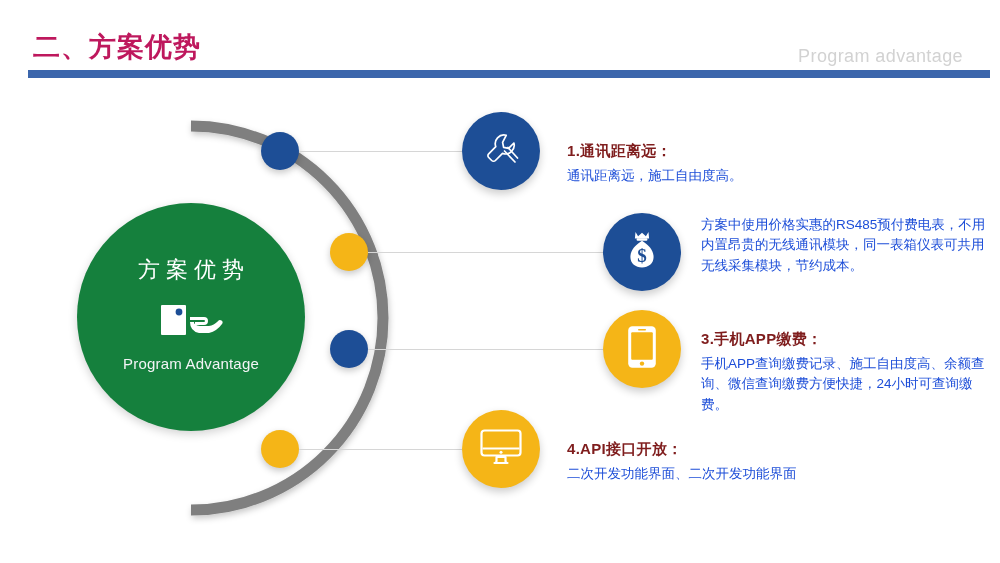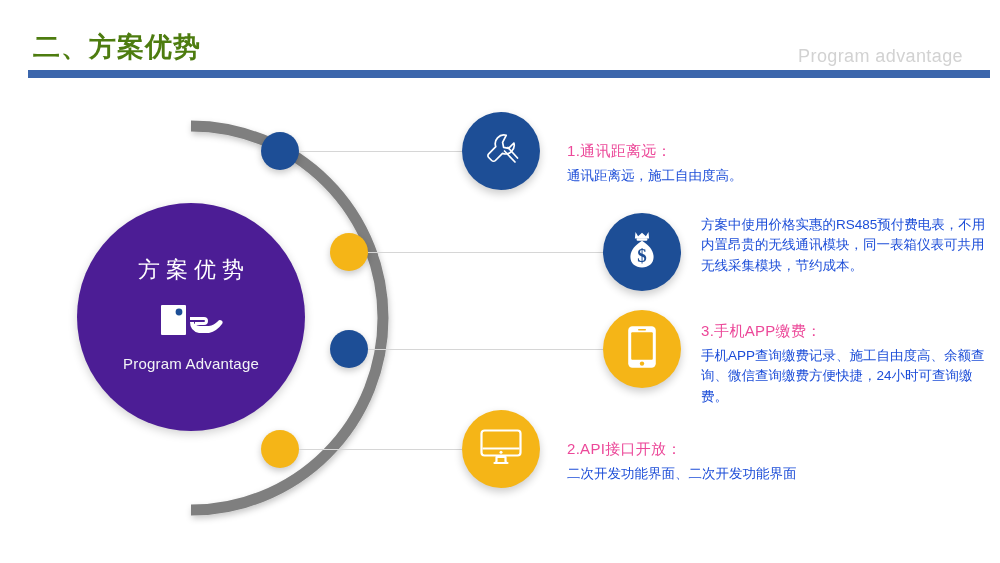--- a/index.html
+++ b/index.html
@@ -21,21 +21,21 @@
     left: 0; top: 0;
     width: 1000px; height: 90px;
   }
   #page-title {
     position: absolute;
     left: 33px;
     top: 34px;
     font-size: 27px;
     font-weight: bold;
     letter-spacing: 1px;
-    color: #4d7c0f;
+    color: #be185d;
     white-space: nowrap;
     line-height: 1;
   }
   #header-subtitle {
     position: absolute;
     right: 37px;
     top: 46px;
     font-size: 18px;
     color: #d2d2d2;
     letter-spacing: .4px;
@@ -65,21 +65,21 @@
   }
 
   
   #hub {
     position: absolute;
     left: 77px;
     top: 113px;
     width: 228px;
     height: 228px;
     border-radius: 50%;
-    background: #4c1d95;
+    background: #15803d;
     box-shadow: 0 3px 10px rgba(0,0,0,.18);
     text-align: center;
     color: #ffffff;
   }
   #hub-title {
     margin-top: 52px;
     font-size: 22px;
     letter-spacing: 6px;
     padding-left: 6px;
     font-weight: 400;
@@ -127,22 +127,22 @@
     align-items: center;
     justify-content: center;
   }
   .icon-bubble.blue   { background: #1d4e96; }
   .icon-bubble.yellow { background: #f5b517; }
 
   
   .item-text { position: absolute; }
   .item-title {
     font-size: 15px;
-    font-weight: normal;
-    color: #ec4899;
+    font-weight: bold;
+    color: #7f1d1d;
     letter-spacing: .3px;
     white-space: nowrap;
     margin: 0 0 5px 0;
   }
   .item-body {
     font-size: 13.5px;
     color: #1d4ed8;
     line-height: 1.5;
     margin: 0;
   }
@@ -236,23 +236,23 @@
 
   <div class="item-text" style="left:567px; top:52px;">
     <p class="item-title">1.通讯距离远：</p>
     <p class="item-body">通讯距离远，施工自由度高。</p>
   </div>
 
   <div class="item-text" style="left:701px; top:125px;">
     <p class="item-body narrow">方案中使用价格实惠的RS485预付费电表，不用内置昂贵的无线通讯模块，同一表箱仪表可共用无线采集模块，节约成本。</p>
   </div>
 
-  <div class="item-text" style="left:701px; top:232px;">
+  <div class="item-text" style="left:701px; top:240px;">
     <p class="item-title">3.手机APP缴费：</p>
     <p class="item-body narrow">手机APP查询缴费记录、施工自由度高、余额查询、微信查询缴费方便快捷，24小时可查询缴费。</p>
   </div>
 
   <div class="item-text" style="left:567px; top:350px;">
-    <p class="item-title">2.API接口开放：</p>
+    <p class="item-title">4.API接口开放：</p>
     <p class="item-body">二次开发功能界面、二次开发功能界面</p>
   </div>
 
 </div>
 
 </body></html>

